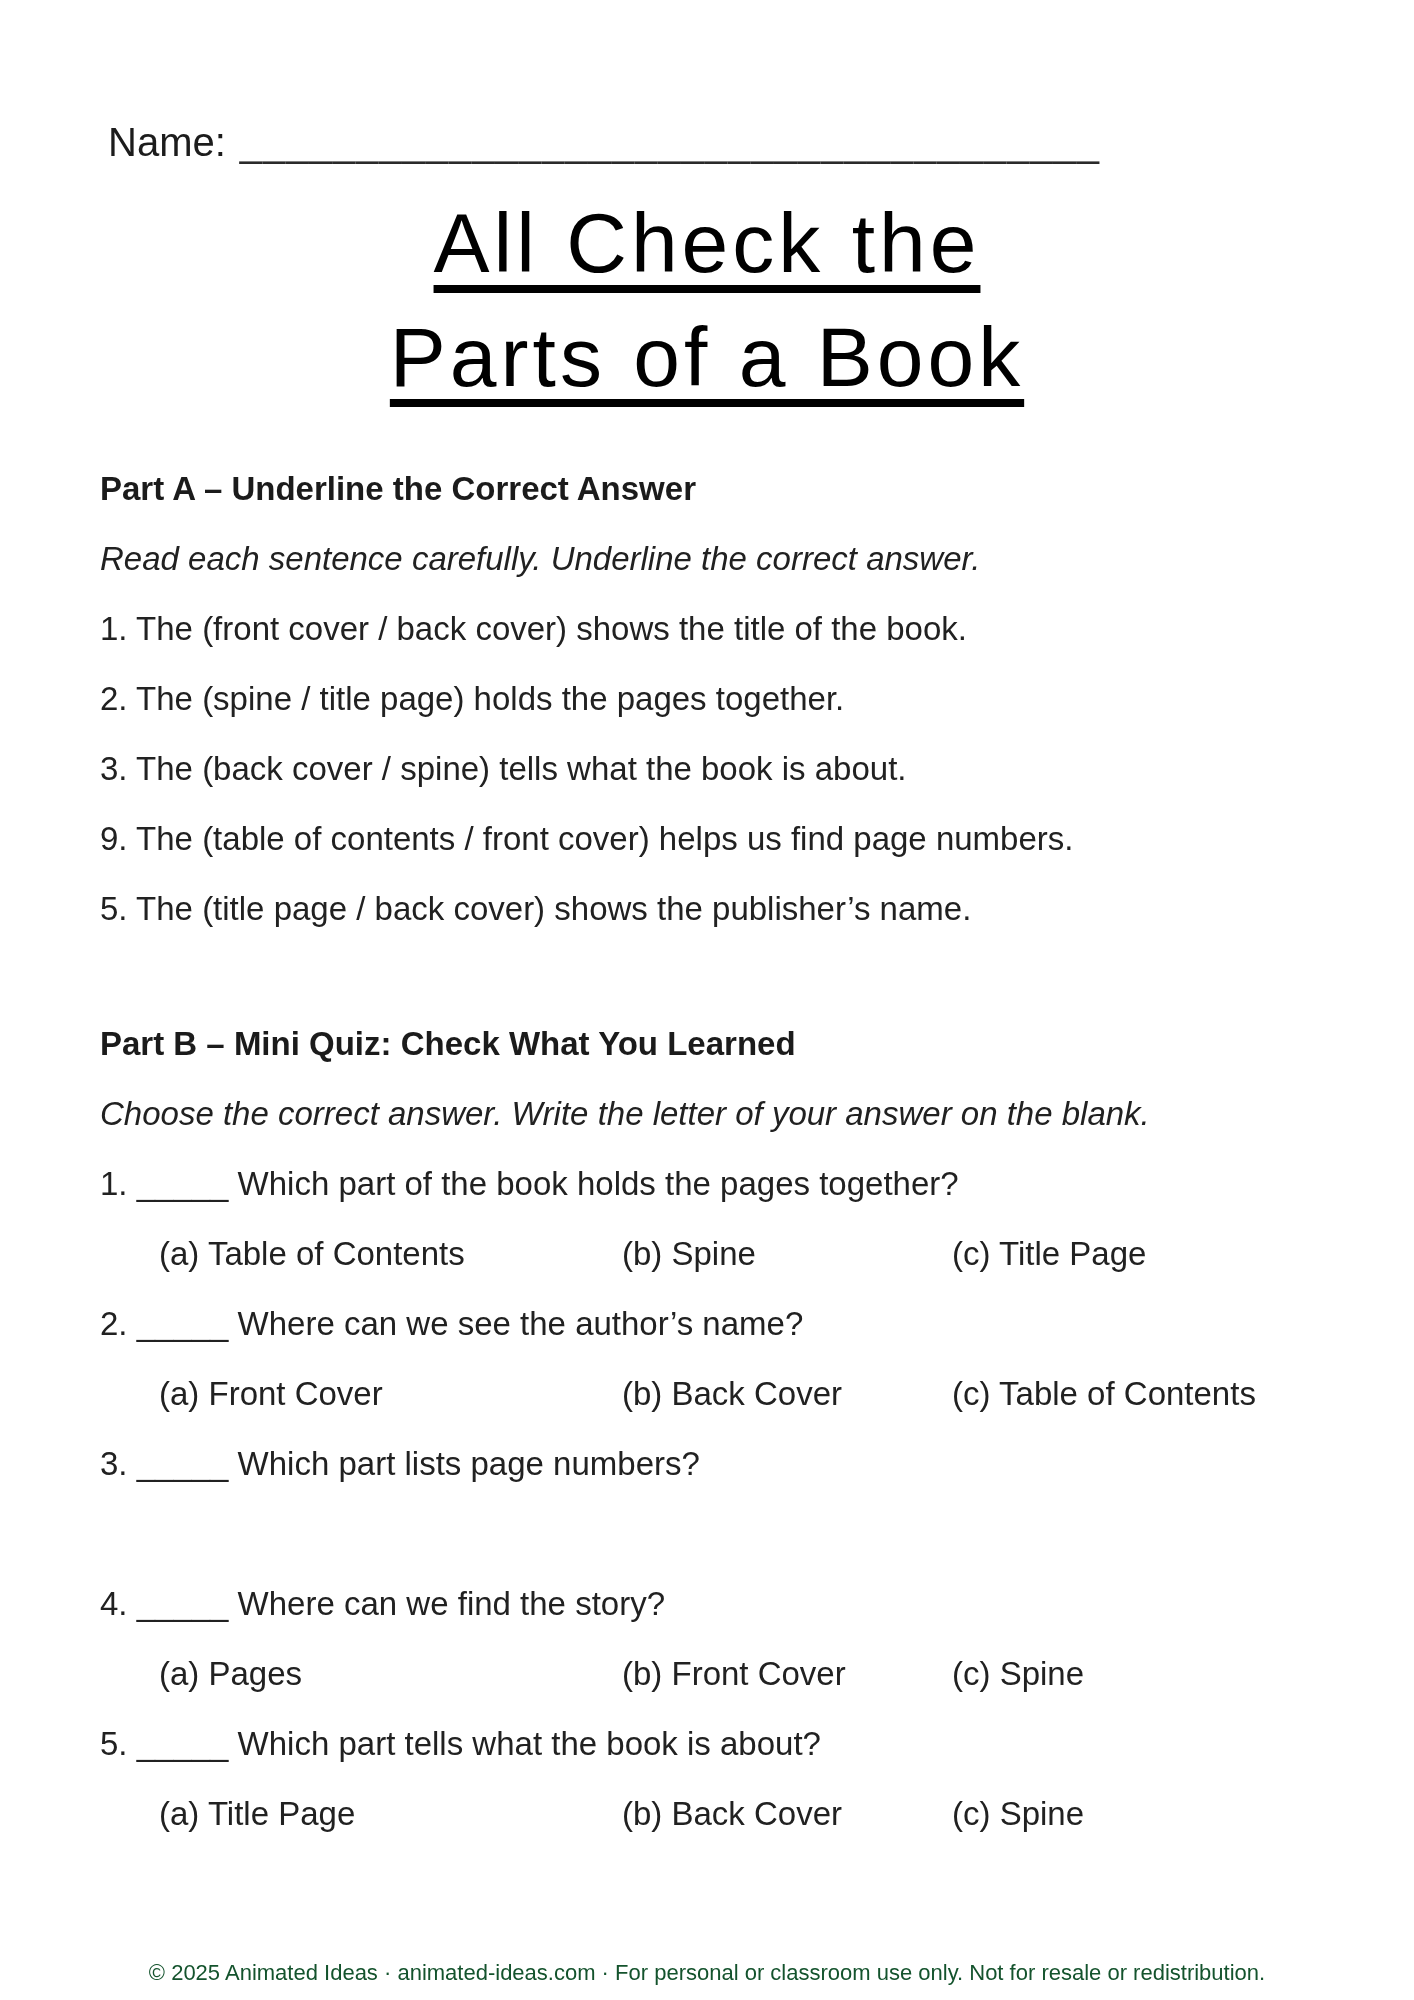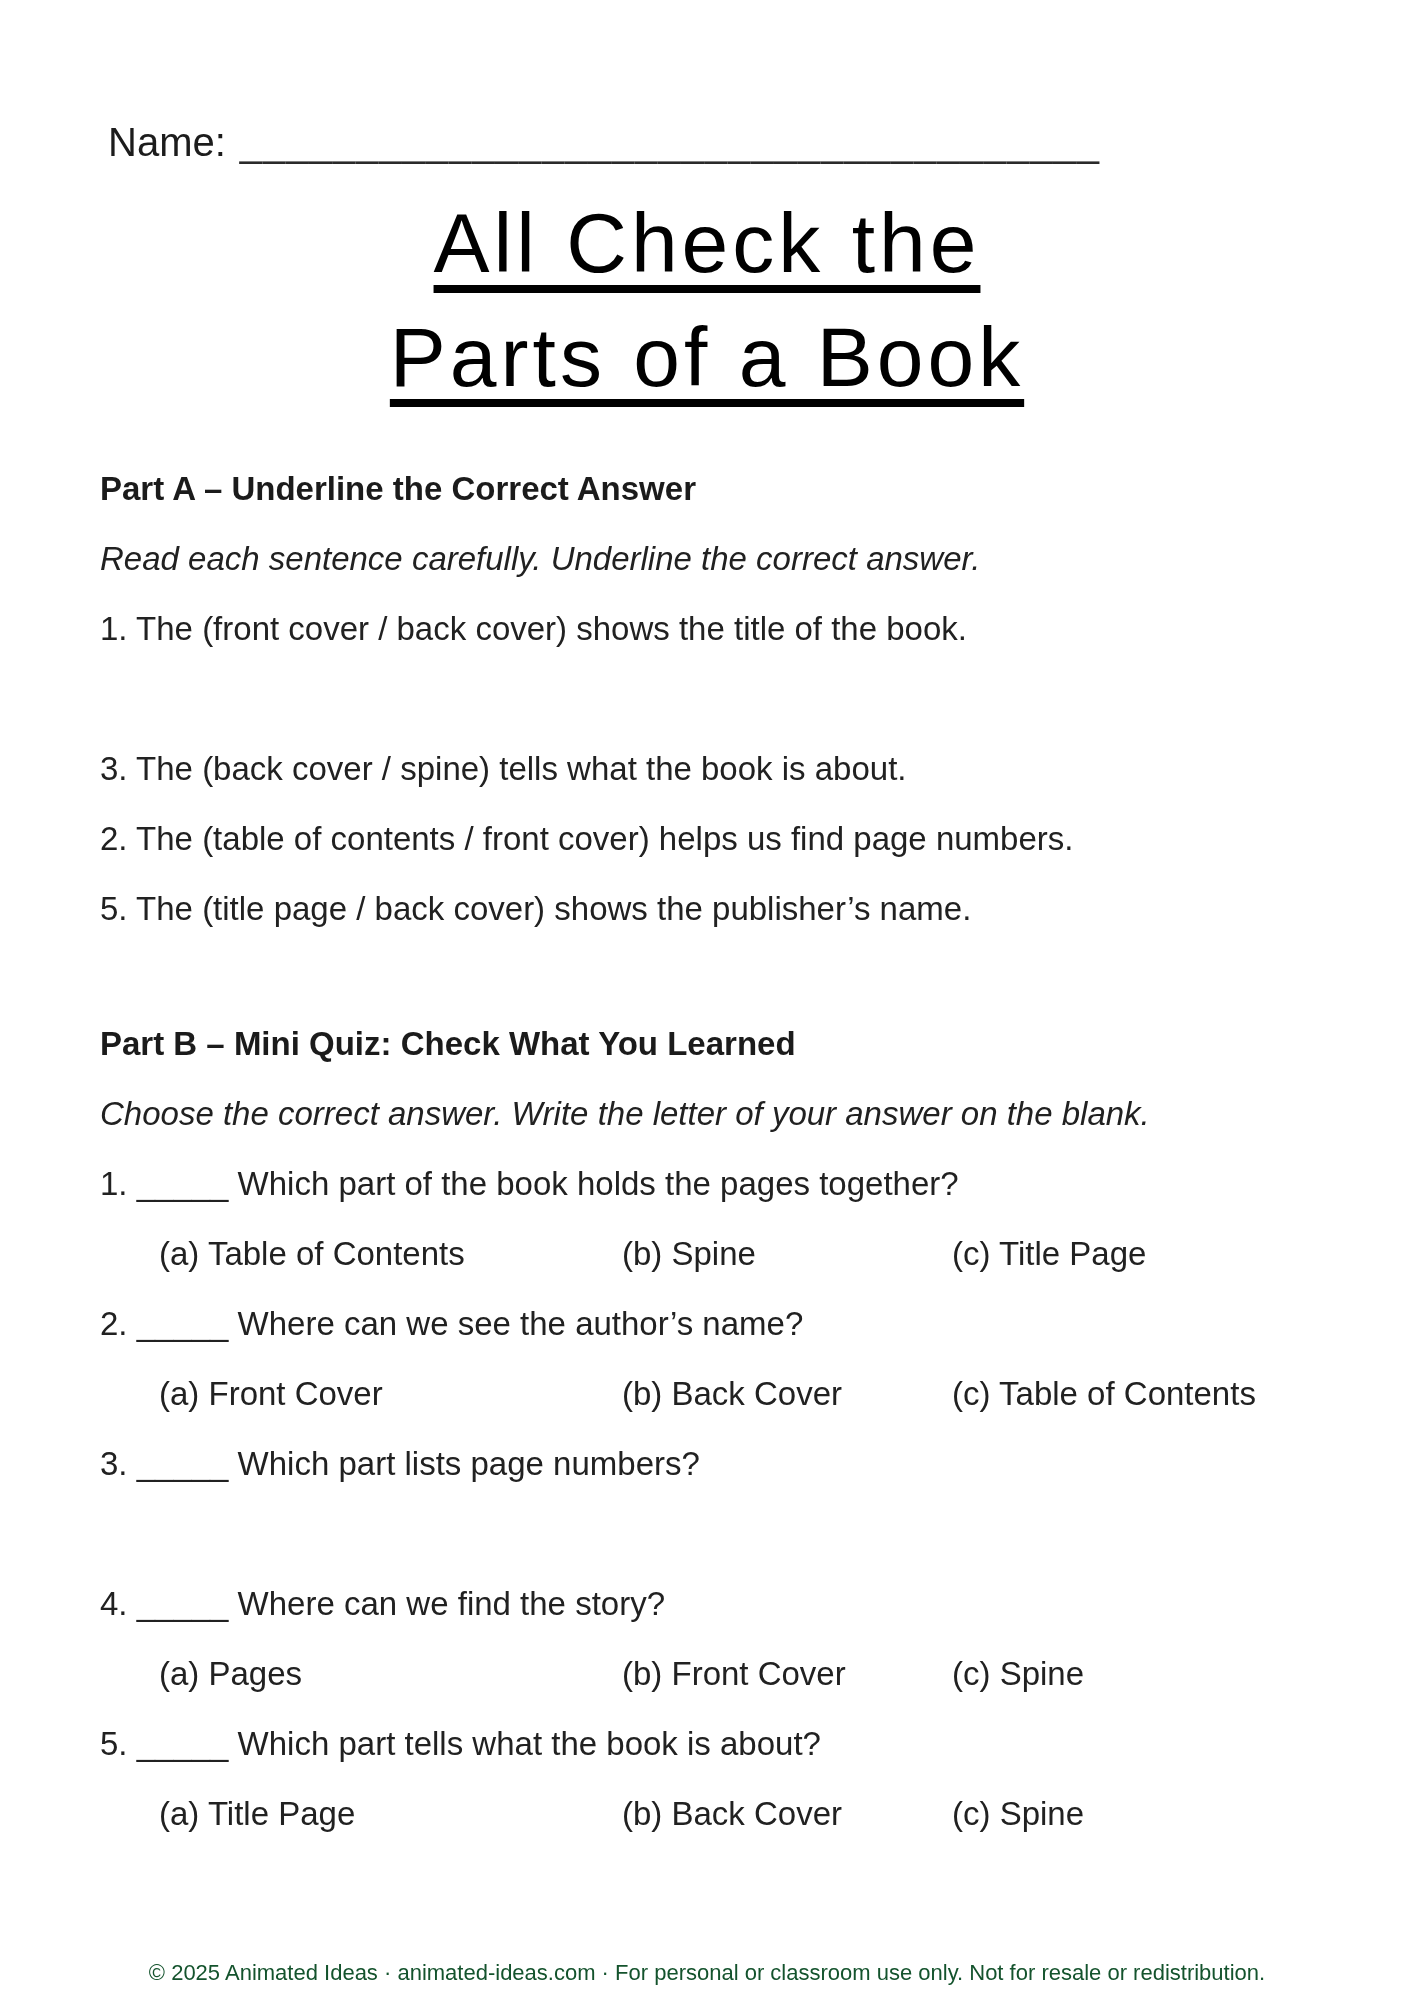--- a/index.html
+++ b/index.html
@@ -88,22 +88,23 @@
   </div>
 
   <div class="title">
     <div><span class="tline">All Check the</span></div>
     <div><span class="tline">Parts of a Book</span></div>
   </div>
 
   <div class="line bold" style="top:468px">Part A – Underline the Correct Answer</div>
   <div class="line italic" style="top:538px">Read each sentence carefully. Underline the correct answer.</div>
   <div class="line" style="top:608px">1. The (front cover / back cover) shows the title of the book.</div>
+  <div class="line" style="top:678px">2. The (spine / title page) holds the pages together.</div>
   <div class="line" style="top:748px">3. The (back cover / spine) tells what the book is about.</div>
-  <div class="line" style="top:818px">2. The (table of contents / front cover) helps us find page numbers.</div>
+  <div class="line" style="top:818px">9. The (table of contents / front cover) helps us find page numbers.</div>
   <div class="line" style="top:888px">5. The (title page / back cover) shows the publisher’s name.</div>
 
   <div class="line bold" style="top:1023px">Part B – Mini Quiz: Check What You Learned</div>
   <div class="line italic" style="top:1093px">Choose the correct answer. Write the letter of your answer on the blank.</div>
 
   <div class="line" style="top:1163px">1. _____ Which part of the book holds the pages together?</div>
   <div class="opts" style="top:1233px">
     <span>(a) Table of Contents</span>
     <span>(b) Spine</span>
     <span>(c) Title Page</span>

